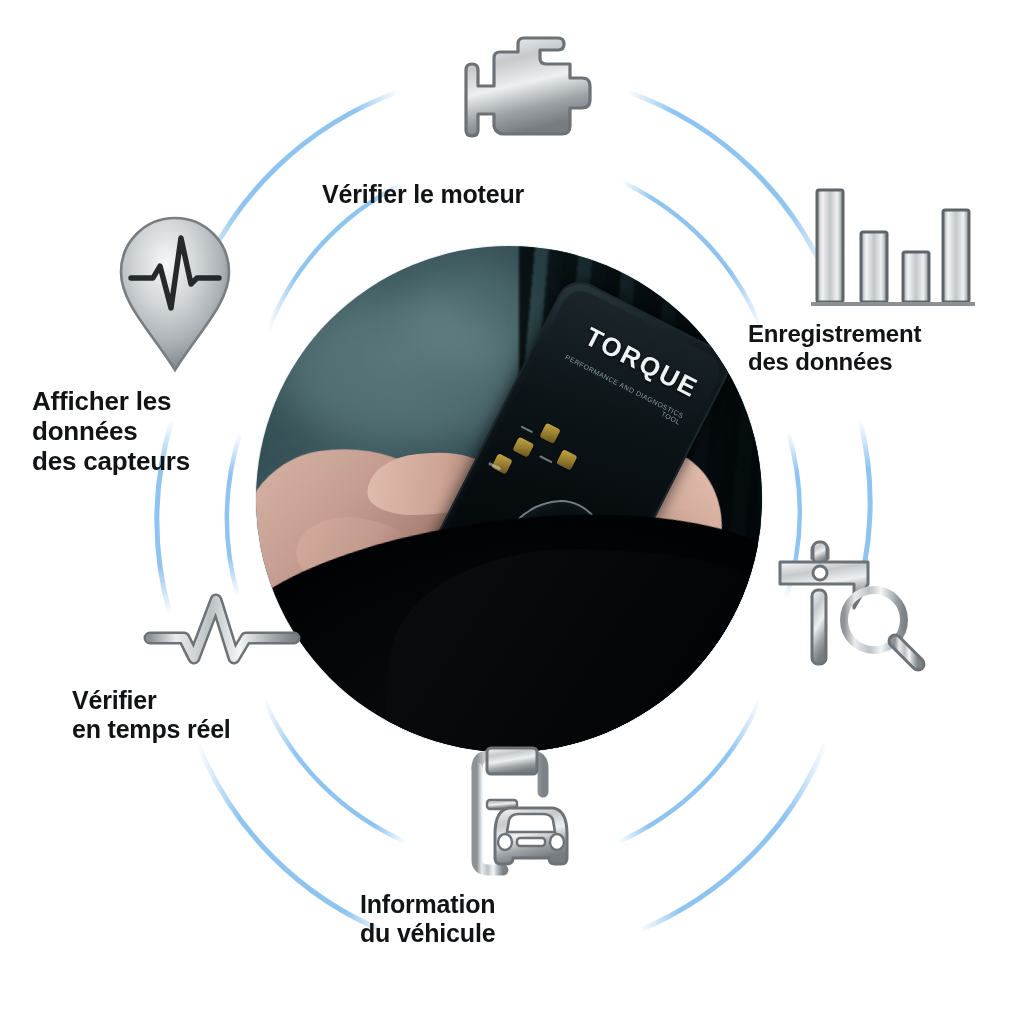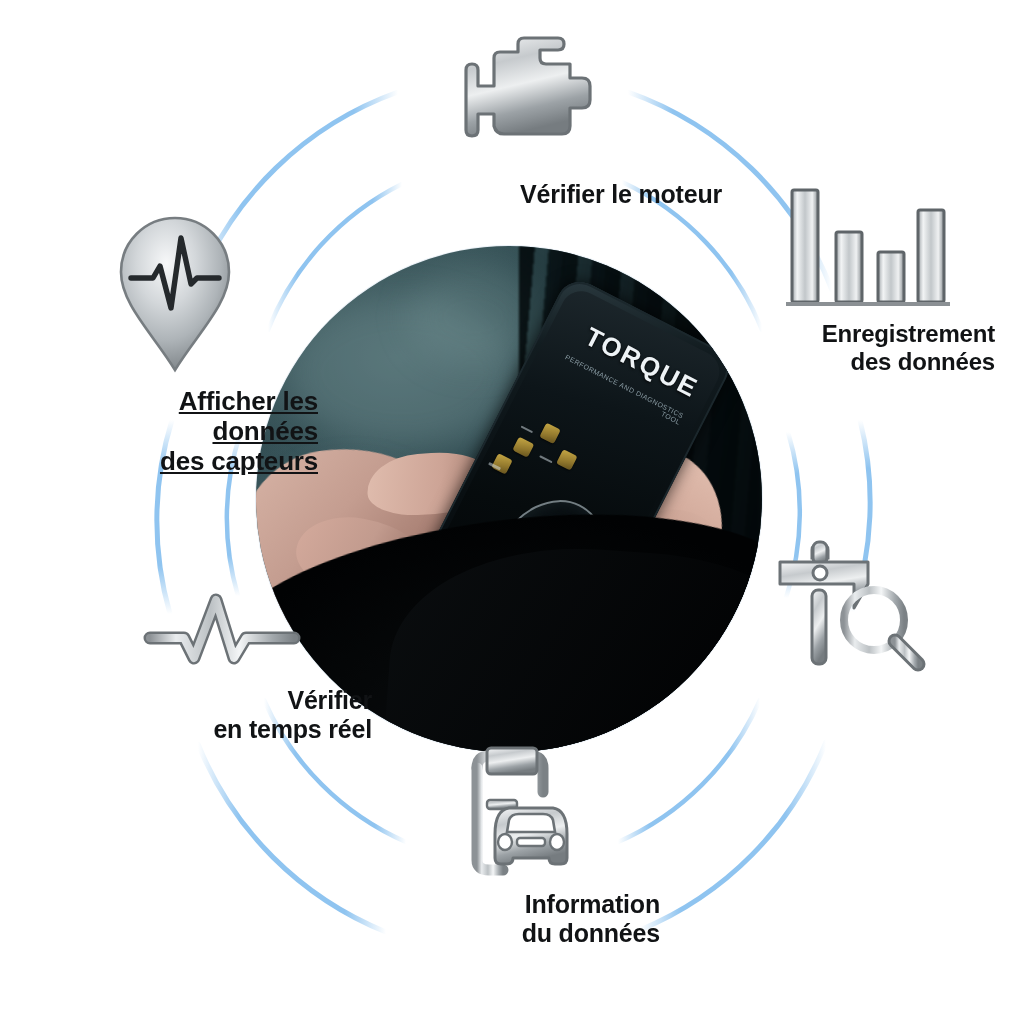--- a/index.html
+++ b/index.html
@@ -177,40 +177,40 @@
   .icon-dot{
     position:absolute;left:6%;bottom:7%;width:7%;height:4.4%;
     border:1px solid rgba(190,208,218,.55);border-radius:50%;
   }
   .icon-sq{
     position:absolute;left:14%;bottom:1.5%;width:8%;height:4.2%;
     border:1px solid rgba(190,208,218,.5);border-radius:2px;
   }
 
   
-  .node{position:absolute;text-align:right;}
+  .node{position:absolute;text-align:left;}
   .node .lbl{
     color:#111315;
     font-weight:700;
     font-size:25px;
     line-height:1.16;
     letter-spacing:-.2px;
     white-space:pre-line;
   }
   .node .ico{display:block;margin:0 auto 8px auto;}
 
   #node-check   {left:322px;top:22px;width:400px;}
-  #node-log     {left:723px;top:180px;width:272px;}
+  #node-log     {left:748px;top:180px;width:272px;}
   #node-detect  {left:706px;top:528px;width:290px;}
   #node-vehicle {left:360px;top:742px;width:300px;}
   #node-connect {left:72px;top:586px;width:300px;}
   #node-sensor  {left:32px;top:212px;width:286px;}
 
   #node-log .lbl, #node-detect .lbl{font-size:24px;}
-  #node-sensor .lbl{font-size:26px;text-decoration:underline;}
+  #node-sensor .lbl{font-size:26px;}
 </style>
 </head>
 <body>
 
 <div id="stage">
 
   <svg class="arcs" viewBox="0 0 1024 1024">
     <defs>
       <linearGradient id="fadeA" x1="0" y1="0" x2="1" y2="0">
         <stop offset="0%" stop-color="#8FC4F0" stop-opacity="0"></stop>
@@ -376,21 +376,21 @@
 
       <path d="M70 92 Q70 68 84 66 L128 66 Q142 68 142 92 L142 116
                Q142 122 136 122 L130 122 Q124 122 124 116
                L88 116 Q88 122 82 122 L76 122 Q70 122 70 116 Z" fill="url(#metalD)" stroke="#6C7276" stroke-width="3" stroke-linejoin="round"></path>
       <path d="M84 78 Q86 72 94 72 L118 72 Q126 72 128 78 L130 90 L82 90 Z" fill="#ffffff" stroke="#6C7276" stroke-width="2.6"></path>
       <rect x="92" y="96" width="28" height="8" rx="3" fill="#ffffff" stroke="#6C7276" stroke-width="2.4"></rect>
       <ellipse cx="80" cy="100" rx="7" ry="8" fill="#ffffff" stroke="#6C7276" stroke-width="2.4"></ellipse>
       <ellipse cx="132" cy="100" rx="7" ry="8" fill="#ffffff" stroke="#6C7276" stroke-width="2.4"></ellipse>
     </svg>
     <div class="lbl">Information
-du données</div>
+du véhicule</div>
   </div>
 
   <div class="node" id="node-connect">
     <svg class="ico" width="160" height="92" viewBox="0 0 160 92">
       <path d="M8 52 L42 52 L52 72 L74 14 L92 72 L104 52 L152 52" fill="none" stroke="#6C7276" stroke-width="13" stroke-linecap="round" stroke-linejoin="round"></path>
       <path d="M8 52 L42 52 L52 72 L74 14 L92 72 L104 52 L152 52" fill="none" stroke="url(#metalV)" stroke-width="8" stroke-linecap="round" stroke-linejoin="round"></path>
     </svg>
     <div class="lbl">Vérifier
 en temps réel</div>
   </div>

